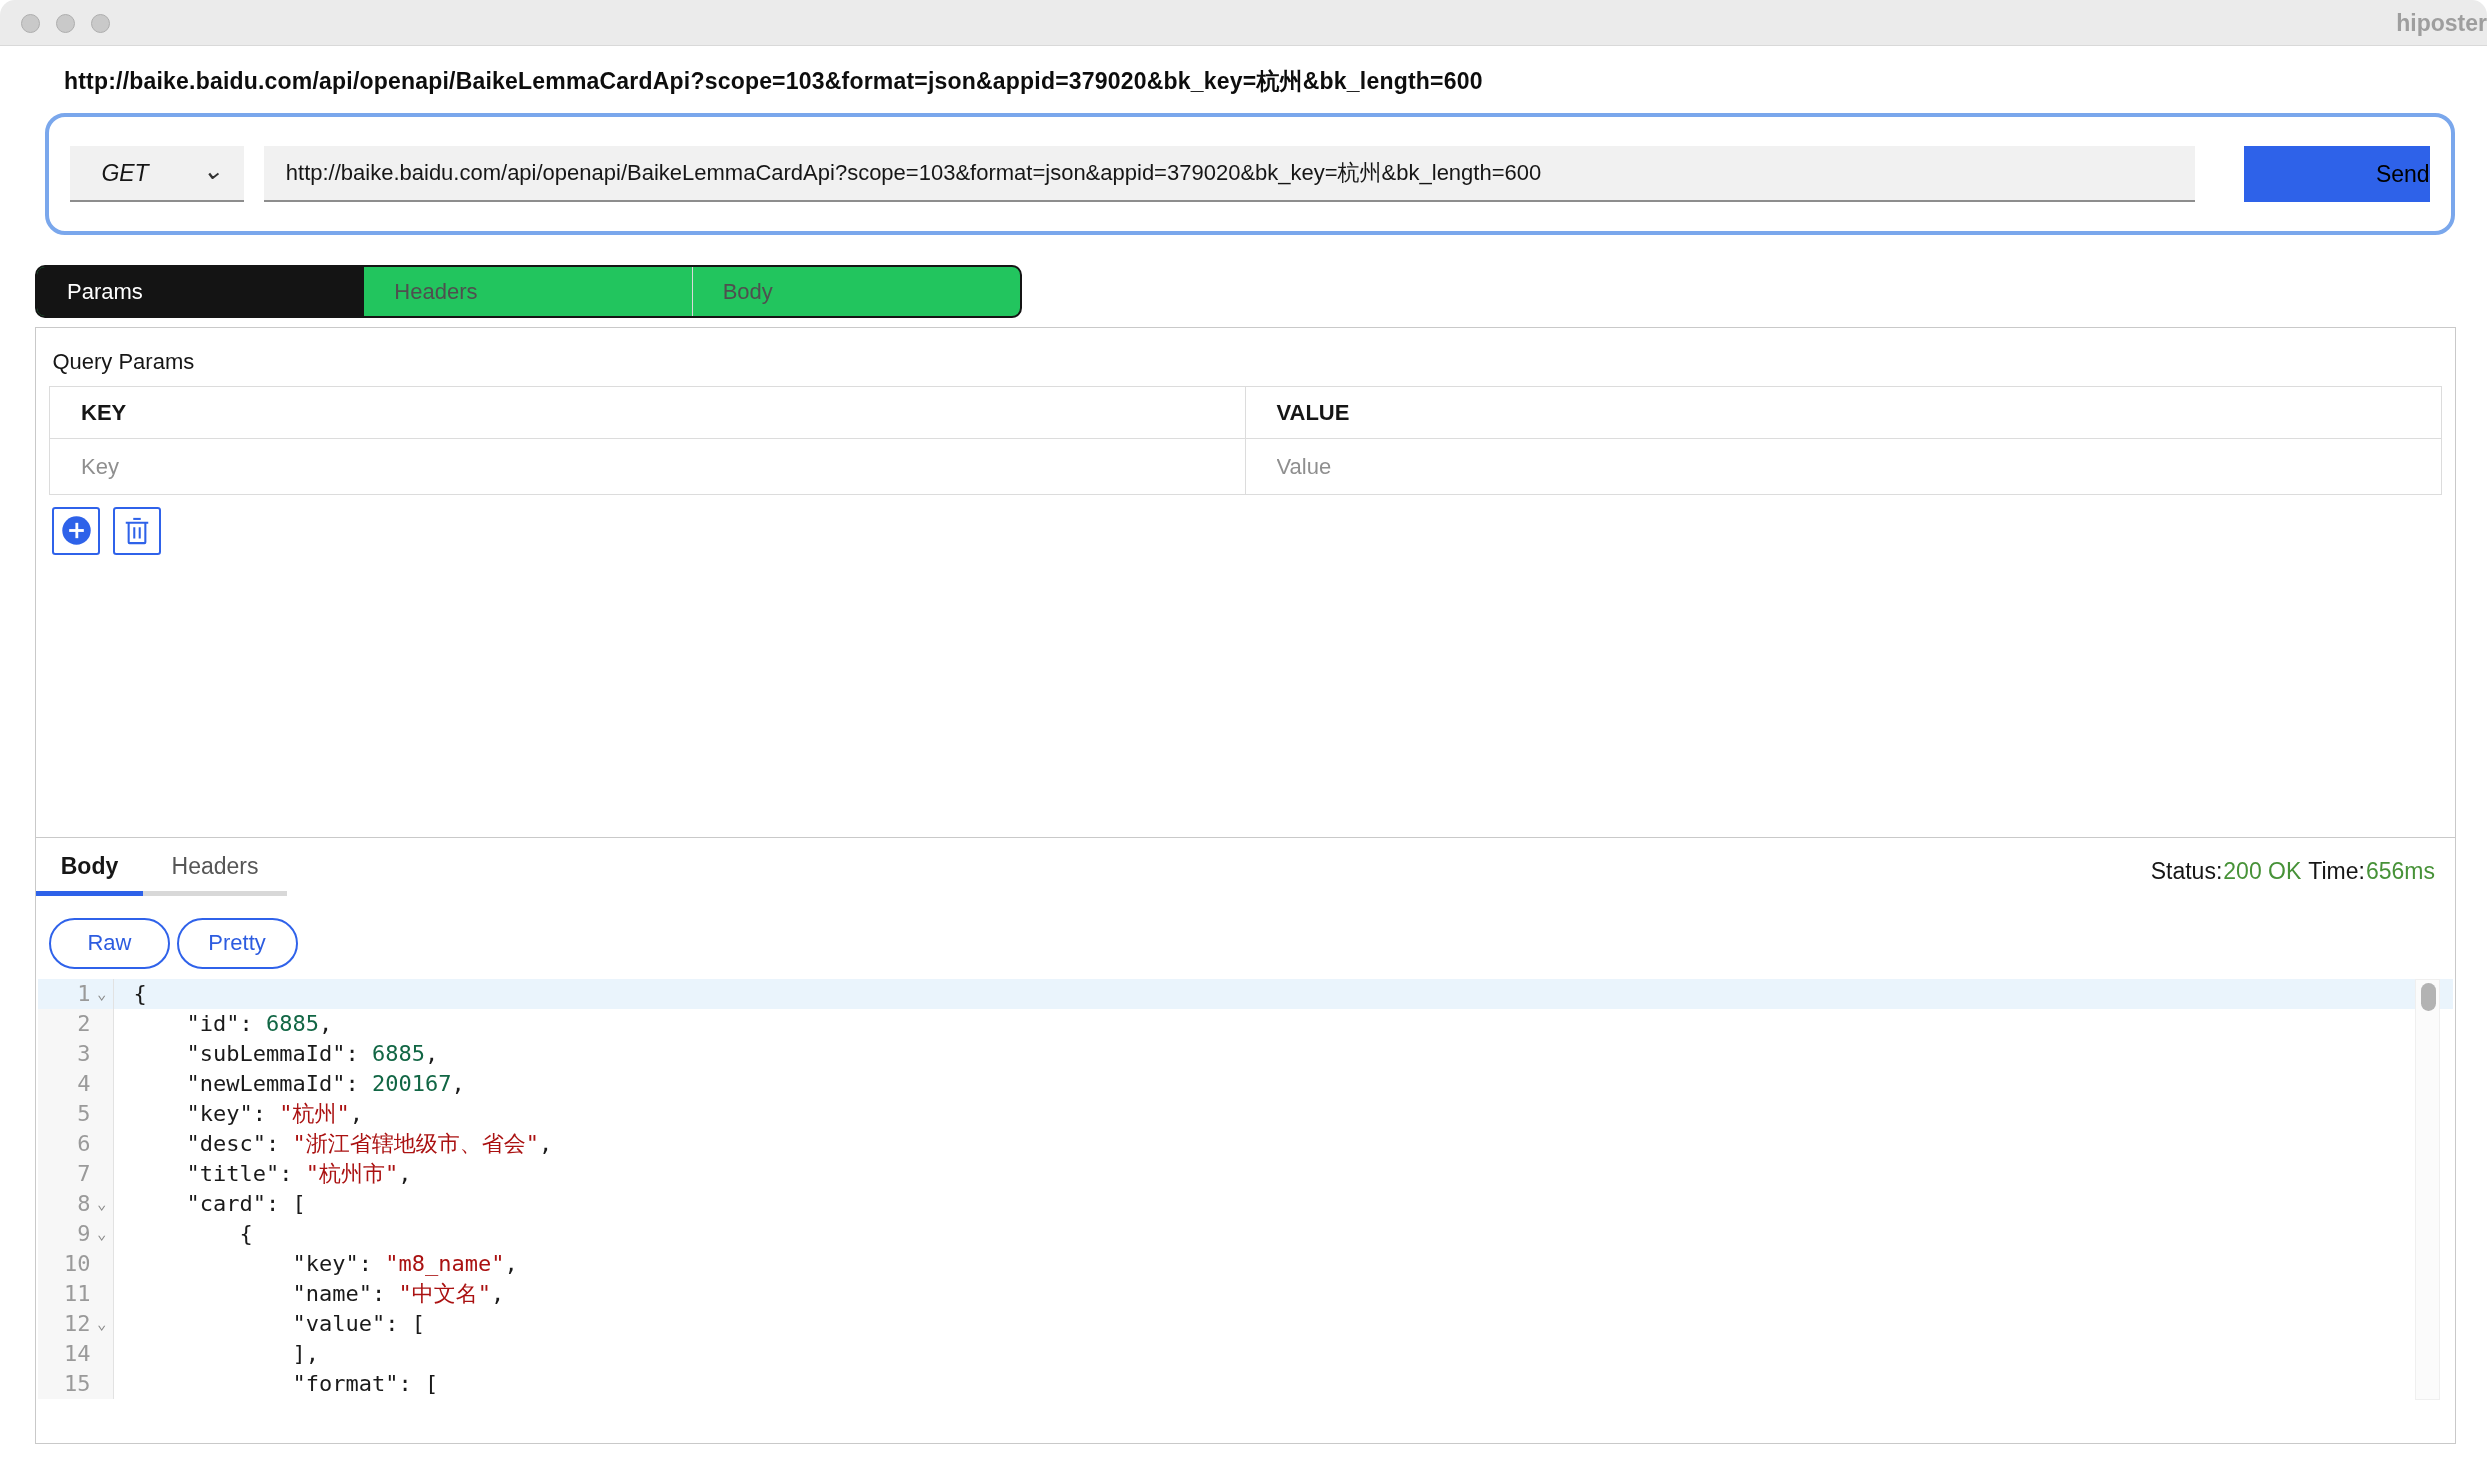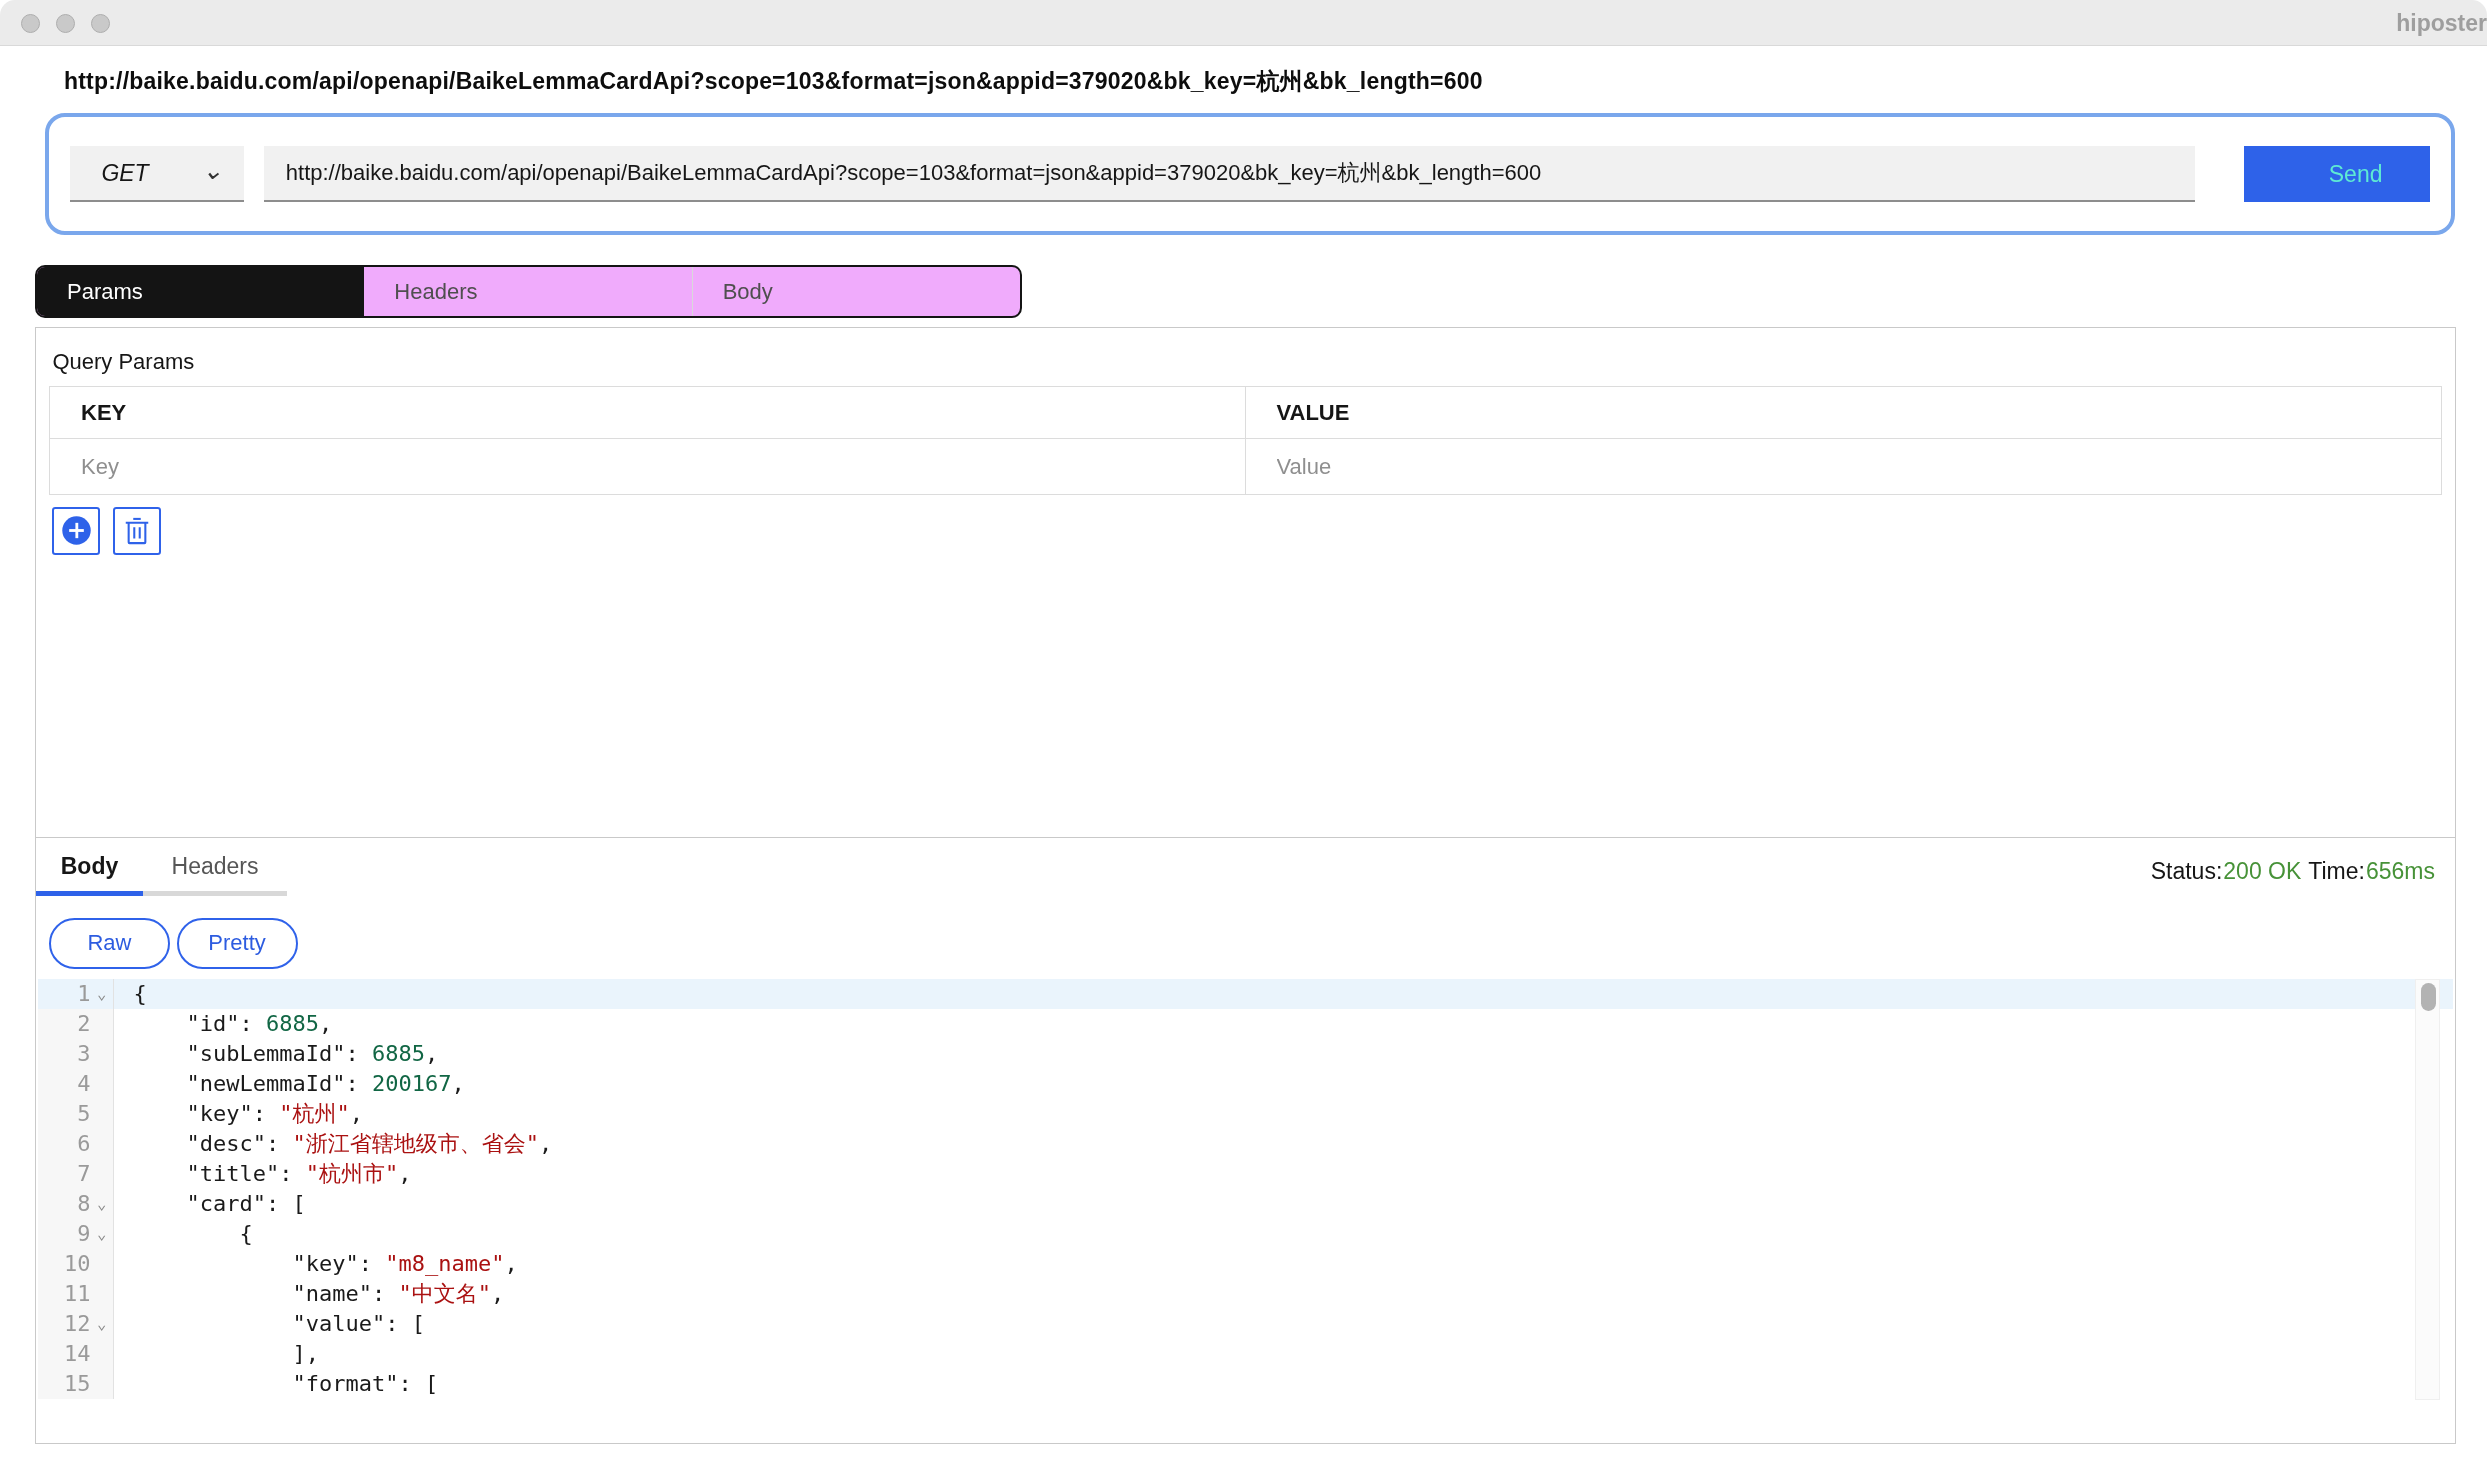--- a/index.html
+++ b/index.html
@@ -12,24 +12,24 @@
   .win-title { position:absolute; left:0; right:0; top:0; height:46px; line-height:46px; text-align:right; font-weight:bold; font-size:23px; color:#9e9e9e; }
 
   
   .url-heading { margin:20px 0 0 64px; font-size:23px; font-weight:bold; color:#0d0d0d; letter-spacing:0.2px; }
 
   
   .request-box { margin:16.4px 0 0 45px; width:2410px; height:122px; border:4.1px solid #7aa7ec; border-radius:20px; display:flex; align-items:center; padding:0 21.4px; gap:20px; background:#fff; }
   .method-select { width:174px; height:56px; background:#f1f1f1; border-bottom:2.5px solid #8d8d8d; display:flex; align-items:center; justify-content:space-between; padding:0 21.4px 0 31px; font-size:23px; color:#161616; cursor:pointer;font-style:italic; }
   .chev { font-size:25px; color:#333; line-height:1; transform:translateY(-3.3px); }
   .url-input { flex:1; height:56px; background:#f1f1f1; border:none; border-bottom:2.5px solid #8d8d8d; font-size:22px; color:#161616; padding:0 21.4px; font-family:"Liberation Sans", sans-serif; outline:none; }
-  .send-btn { width:186px; height:56px; background:#2e62e9; border:none; color:#5eead4; font-size:23px; text-align:center; padding-left:38px; font-family:"Liberation Sans", sans-serif; cursor:pointer;margin-left:29px; }
+  .send-btn { width:186px; height:56px; background:#2e62e9; border:none; color:#000000; font-size:23px; text-align:right; padding-left:38px; font-family:"Liberation Sans", sans-serif; cursor:pointer;margin-left:29px; }
 
   
-  .req-tabs { margin:30px 0 0 35px; width:987px; height:53px; border:2.5px solid #141414; border-radius:10px; display:flex; overflow:hidden; background:#f0abfc; }
+  .req-tabs { margin:30px 0 0 35px; width:987px; height:53px; border:2.5px solid #141414; border-radius:10px; display:flex; overflow:hidden; background:#22c55e; }
   .req-tab { flex:1; display:flex; align-items:center; padding-left:30px; font-size:22px; color:#4f4f4f; cursor:pointer; }
   .req-tab.active { background:#141414; color:#fff; }
   .req-tab.sep { border-left:1.6px solid #d9d9d9; }
 
   
   .panel { margin-left:35px; width:2421px; border:1.6px solid #c9c9c9; background:#fff; position:relative; }
   .panel.params { margin-top:8.2px; height:512px; }
   .panel.response { margin-top:-1.6px; height:607px; }
 
   

